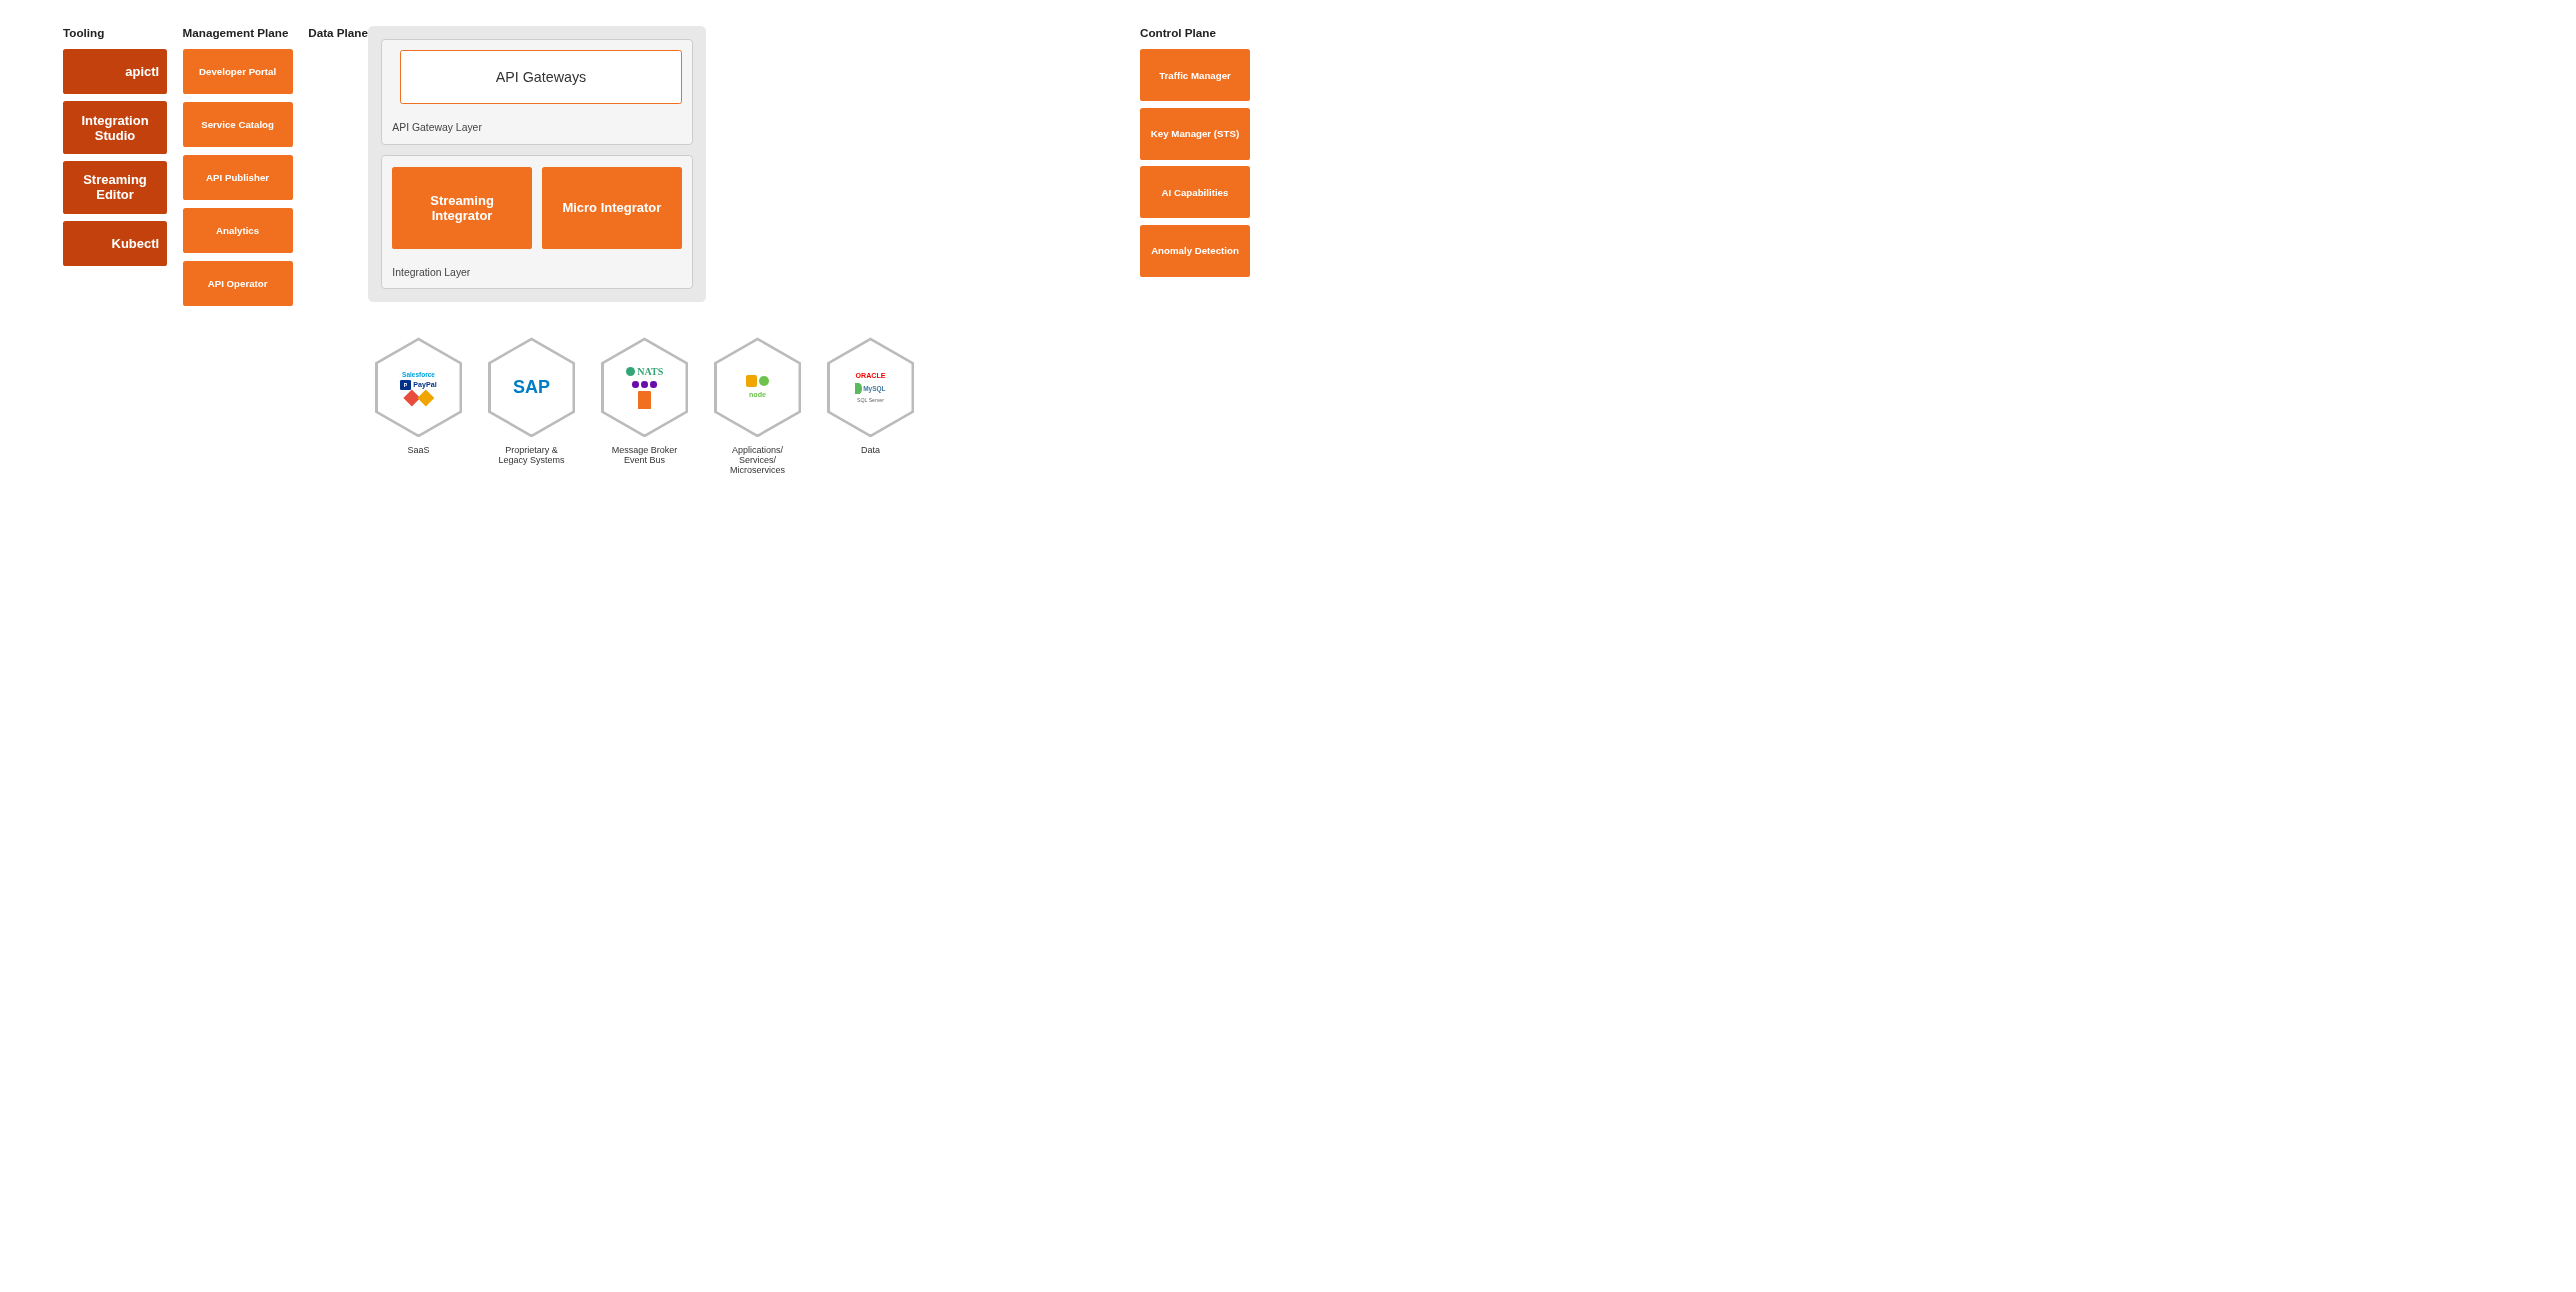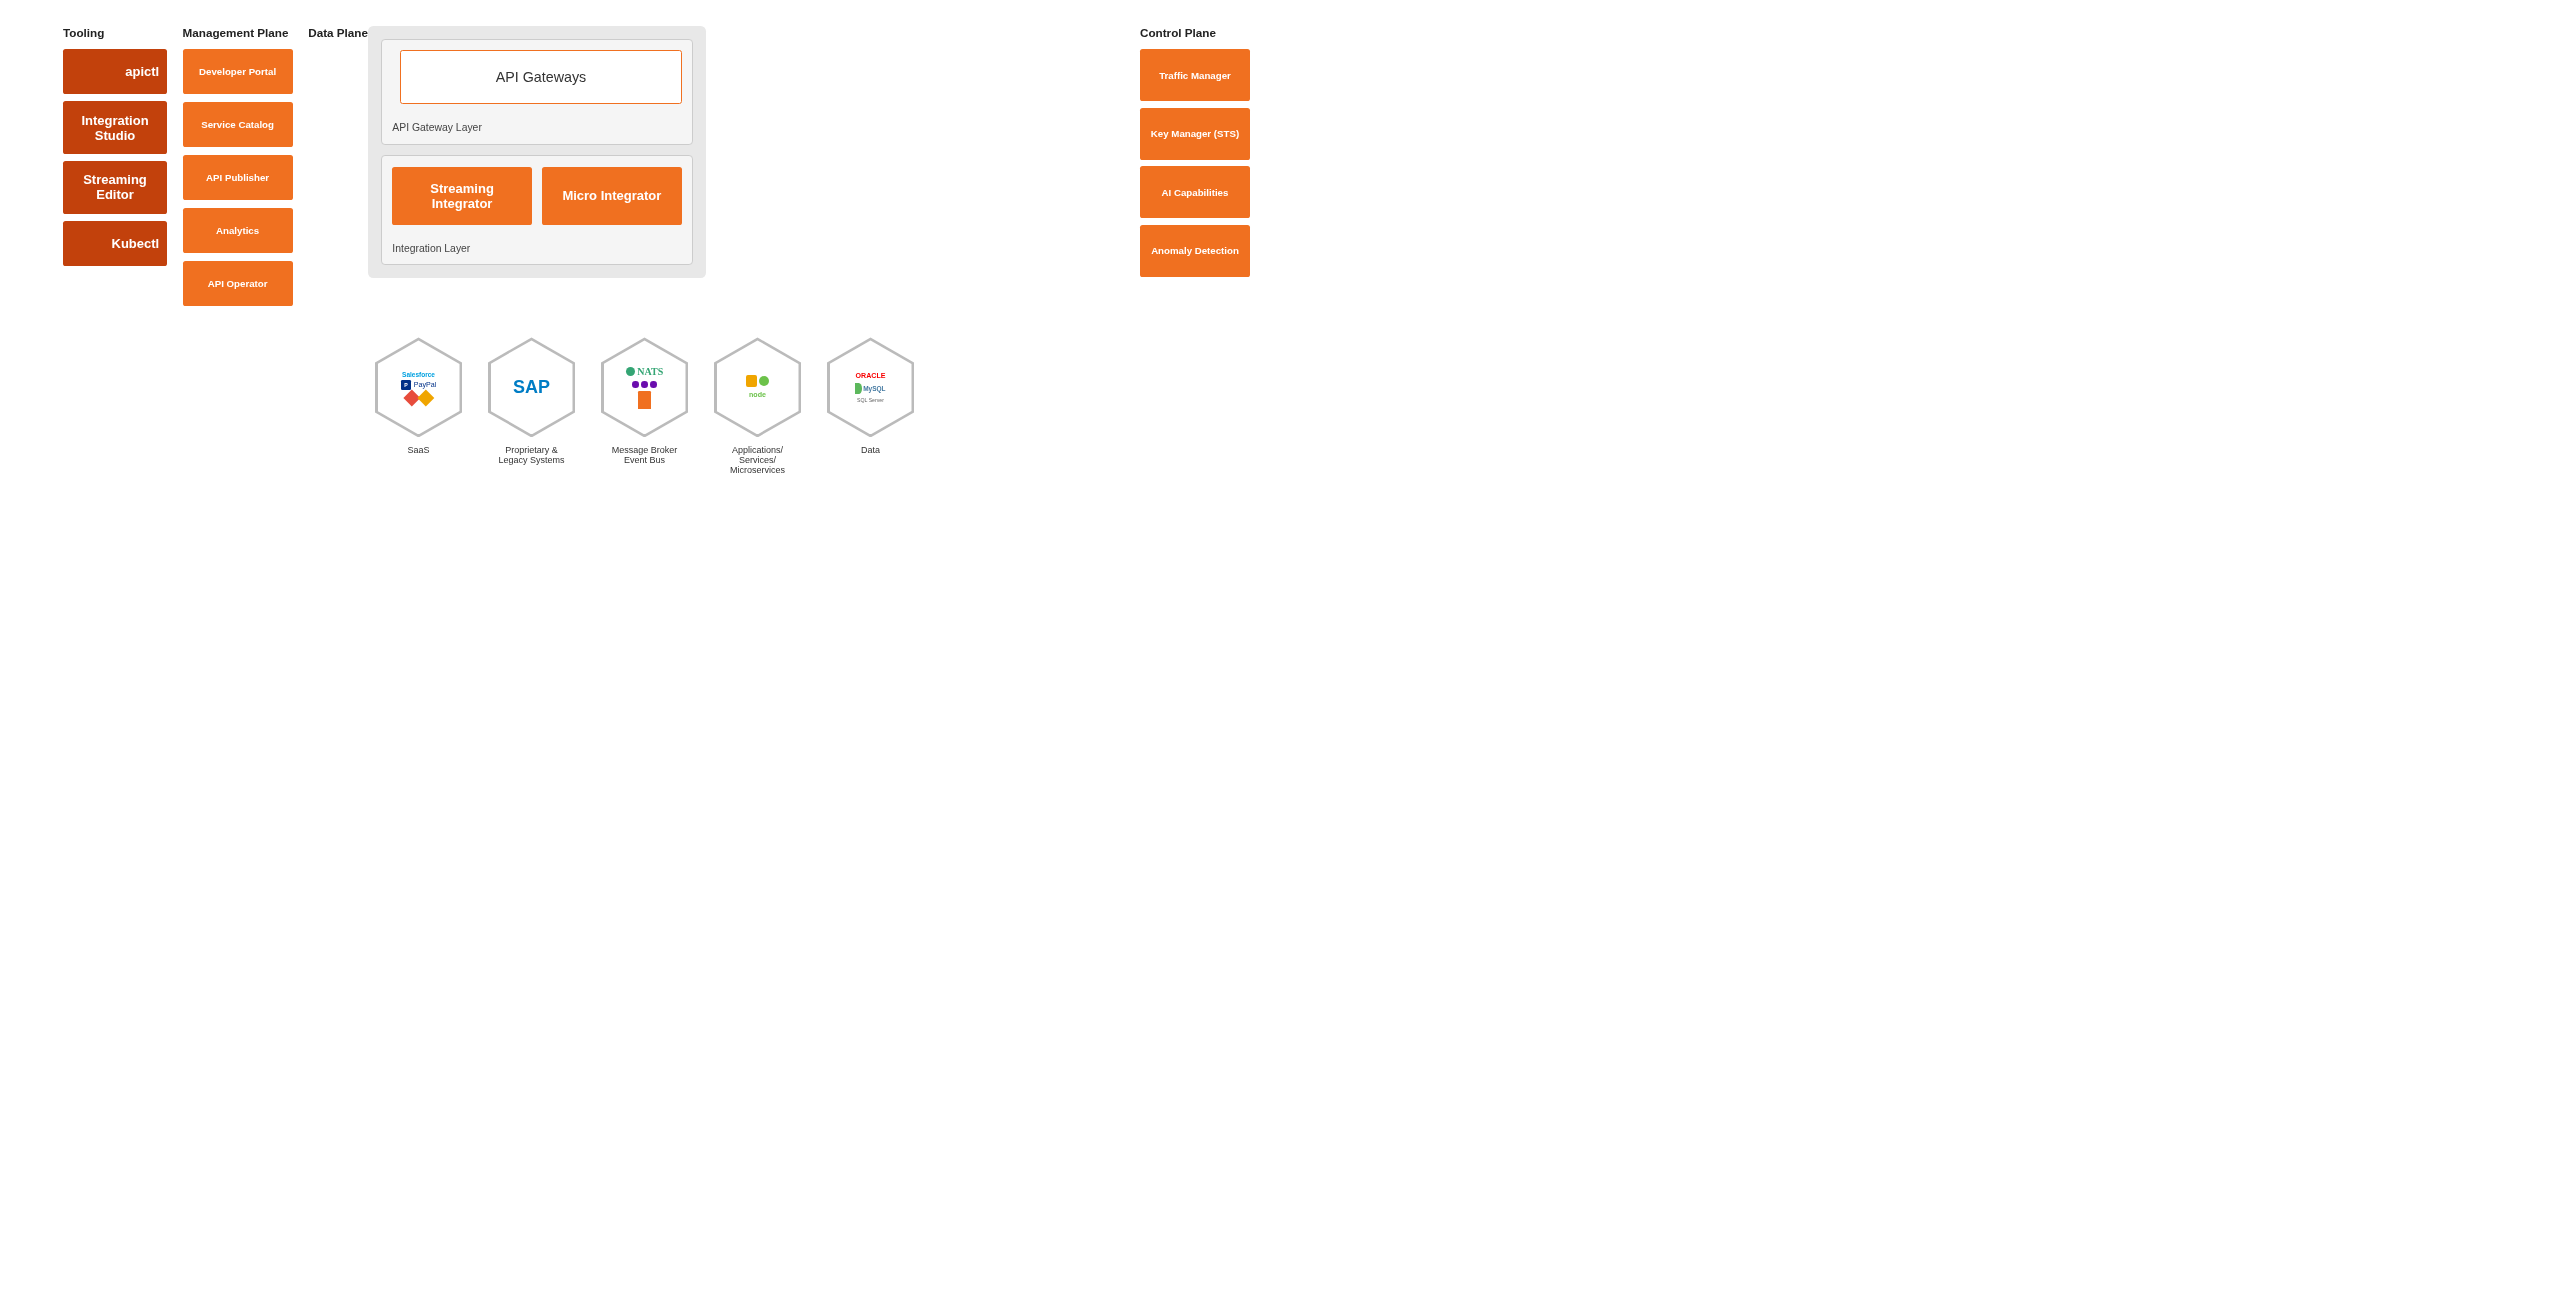--- a/index.html
+++ b/index.html
@@ -150,21 +150,21 @@
       gap: 10.4px;
       margin-bottom: 7.8px;
     }
 
     .integration-box {
       background: #f07020;
       color: #fff;
       font-size: 13px;
       font-weight: 600;
       text-align: center;
-      padding: 14px 13px;
+      padding: 26px 13px;
       border-radius: 2.6px;
       flex: 1;
       display: flex;
       align-items: center;
       justify-content: center;
     }
 
     
     .control-col {
       display: flex;
@@ -360,21 +360,21 @@
 
     <div class="tech-item">
       <div class="hexagon-border">
         <div class="hexagon-inner">
           <div class="multi-logo">
             <div style="color:#00A1E0; font-weight:bold; font-size:6.5px;">Salesforce</div>
             <div class="multi-logo-row">
               <div style="width:10.4px;height:10.4px;background:#003087;border-radius:1.3px;display:flex;align-items:center;justify-content:center;">
                 <span style="color:#fff;font-size:5.2px;font-weight:bold;">P</span>
               </div>
-              <span style="color:#003087;font-weight:normal;font-size:7.1px;">PayPal</span>
+              <span style="color:#003087;font-weight:bold;font-size:7.1px;">PayPal</span>
             </div>
             <div class="multi-logo-row">
               <div style="width:11.7px;height:11.7px;background:#e74c3c;transform:rotate(45deg);"></div>
               <div style="width:11.7px;height:11.7px;background:#f0a500;transform:rotate(45deg);"></div>
             </div>
           </div>
         </div>
       </div>
       <div class="tech-label">SaaS</div>
     </div>

